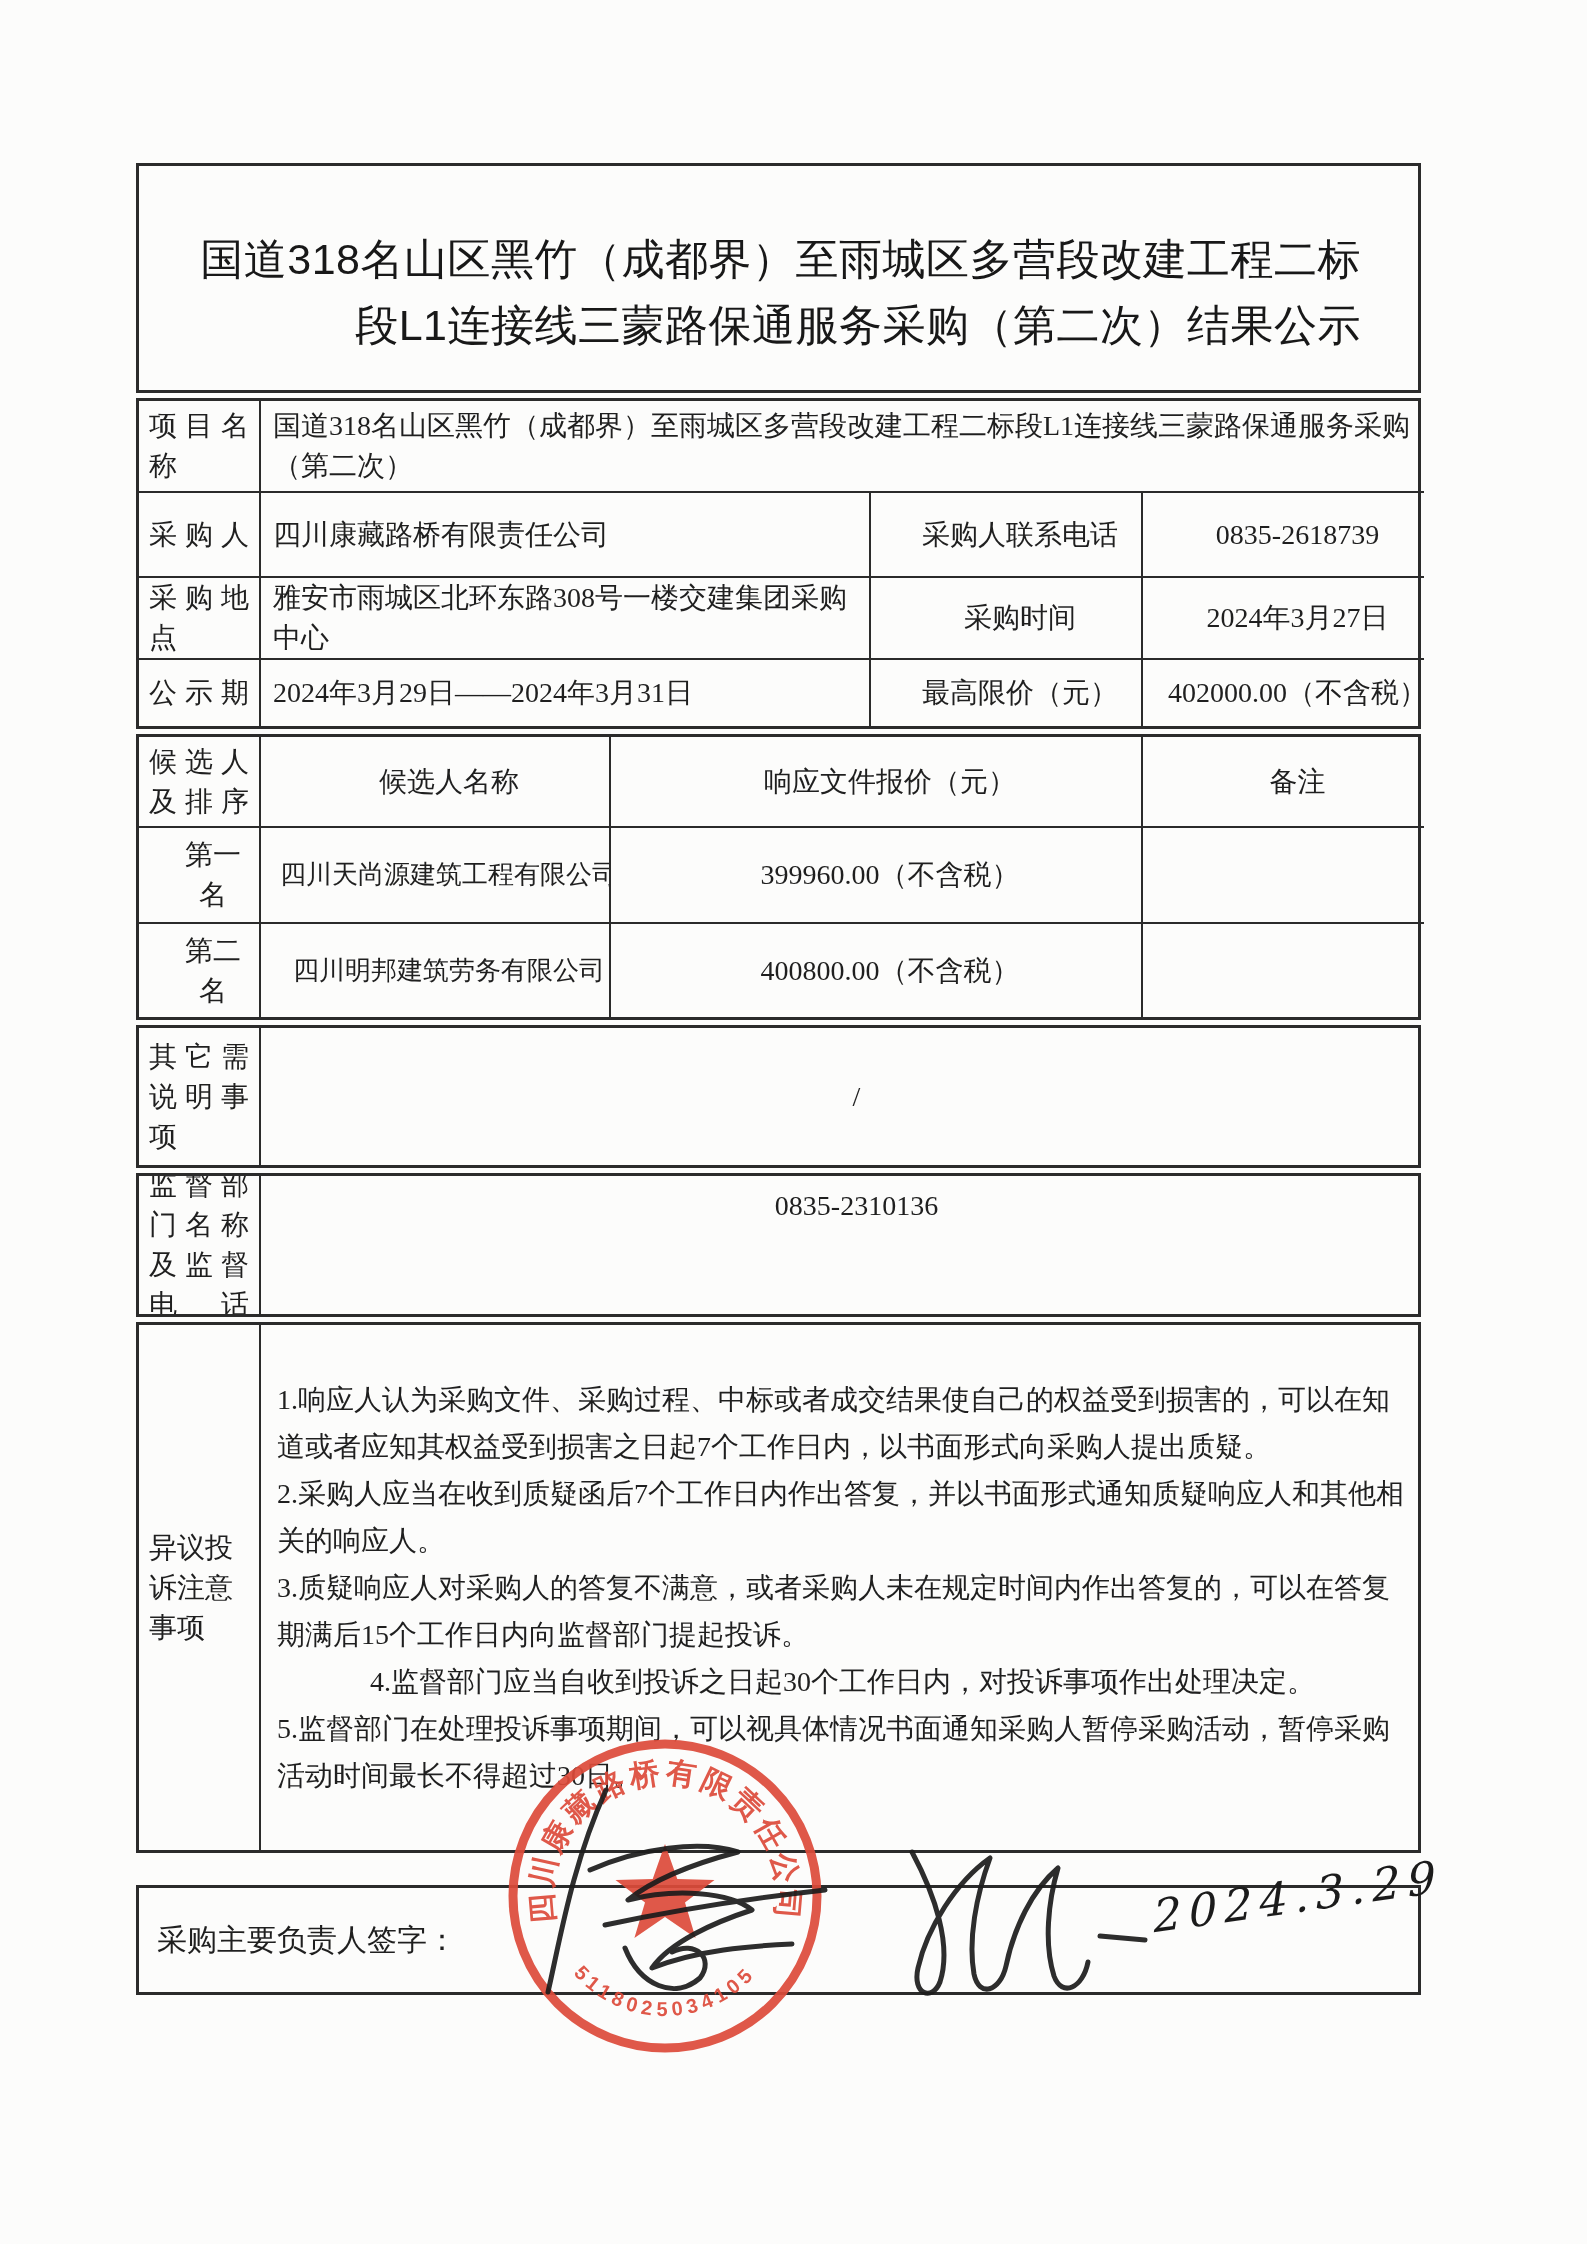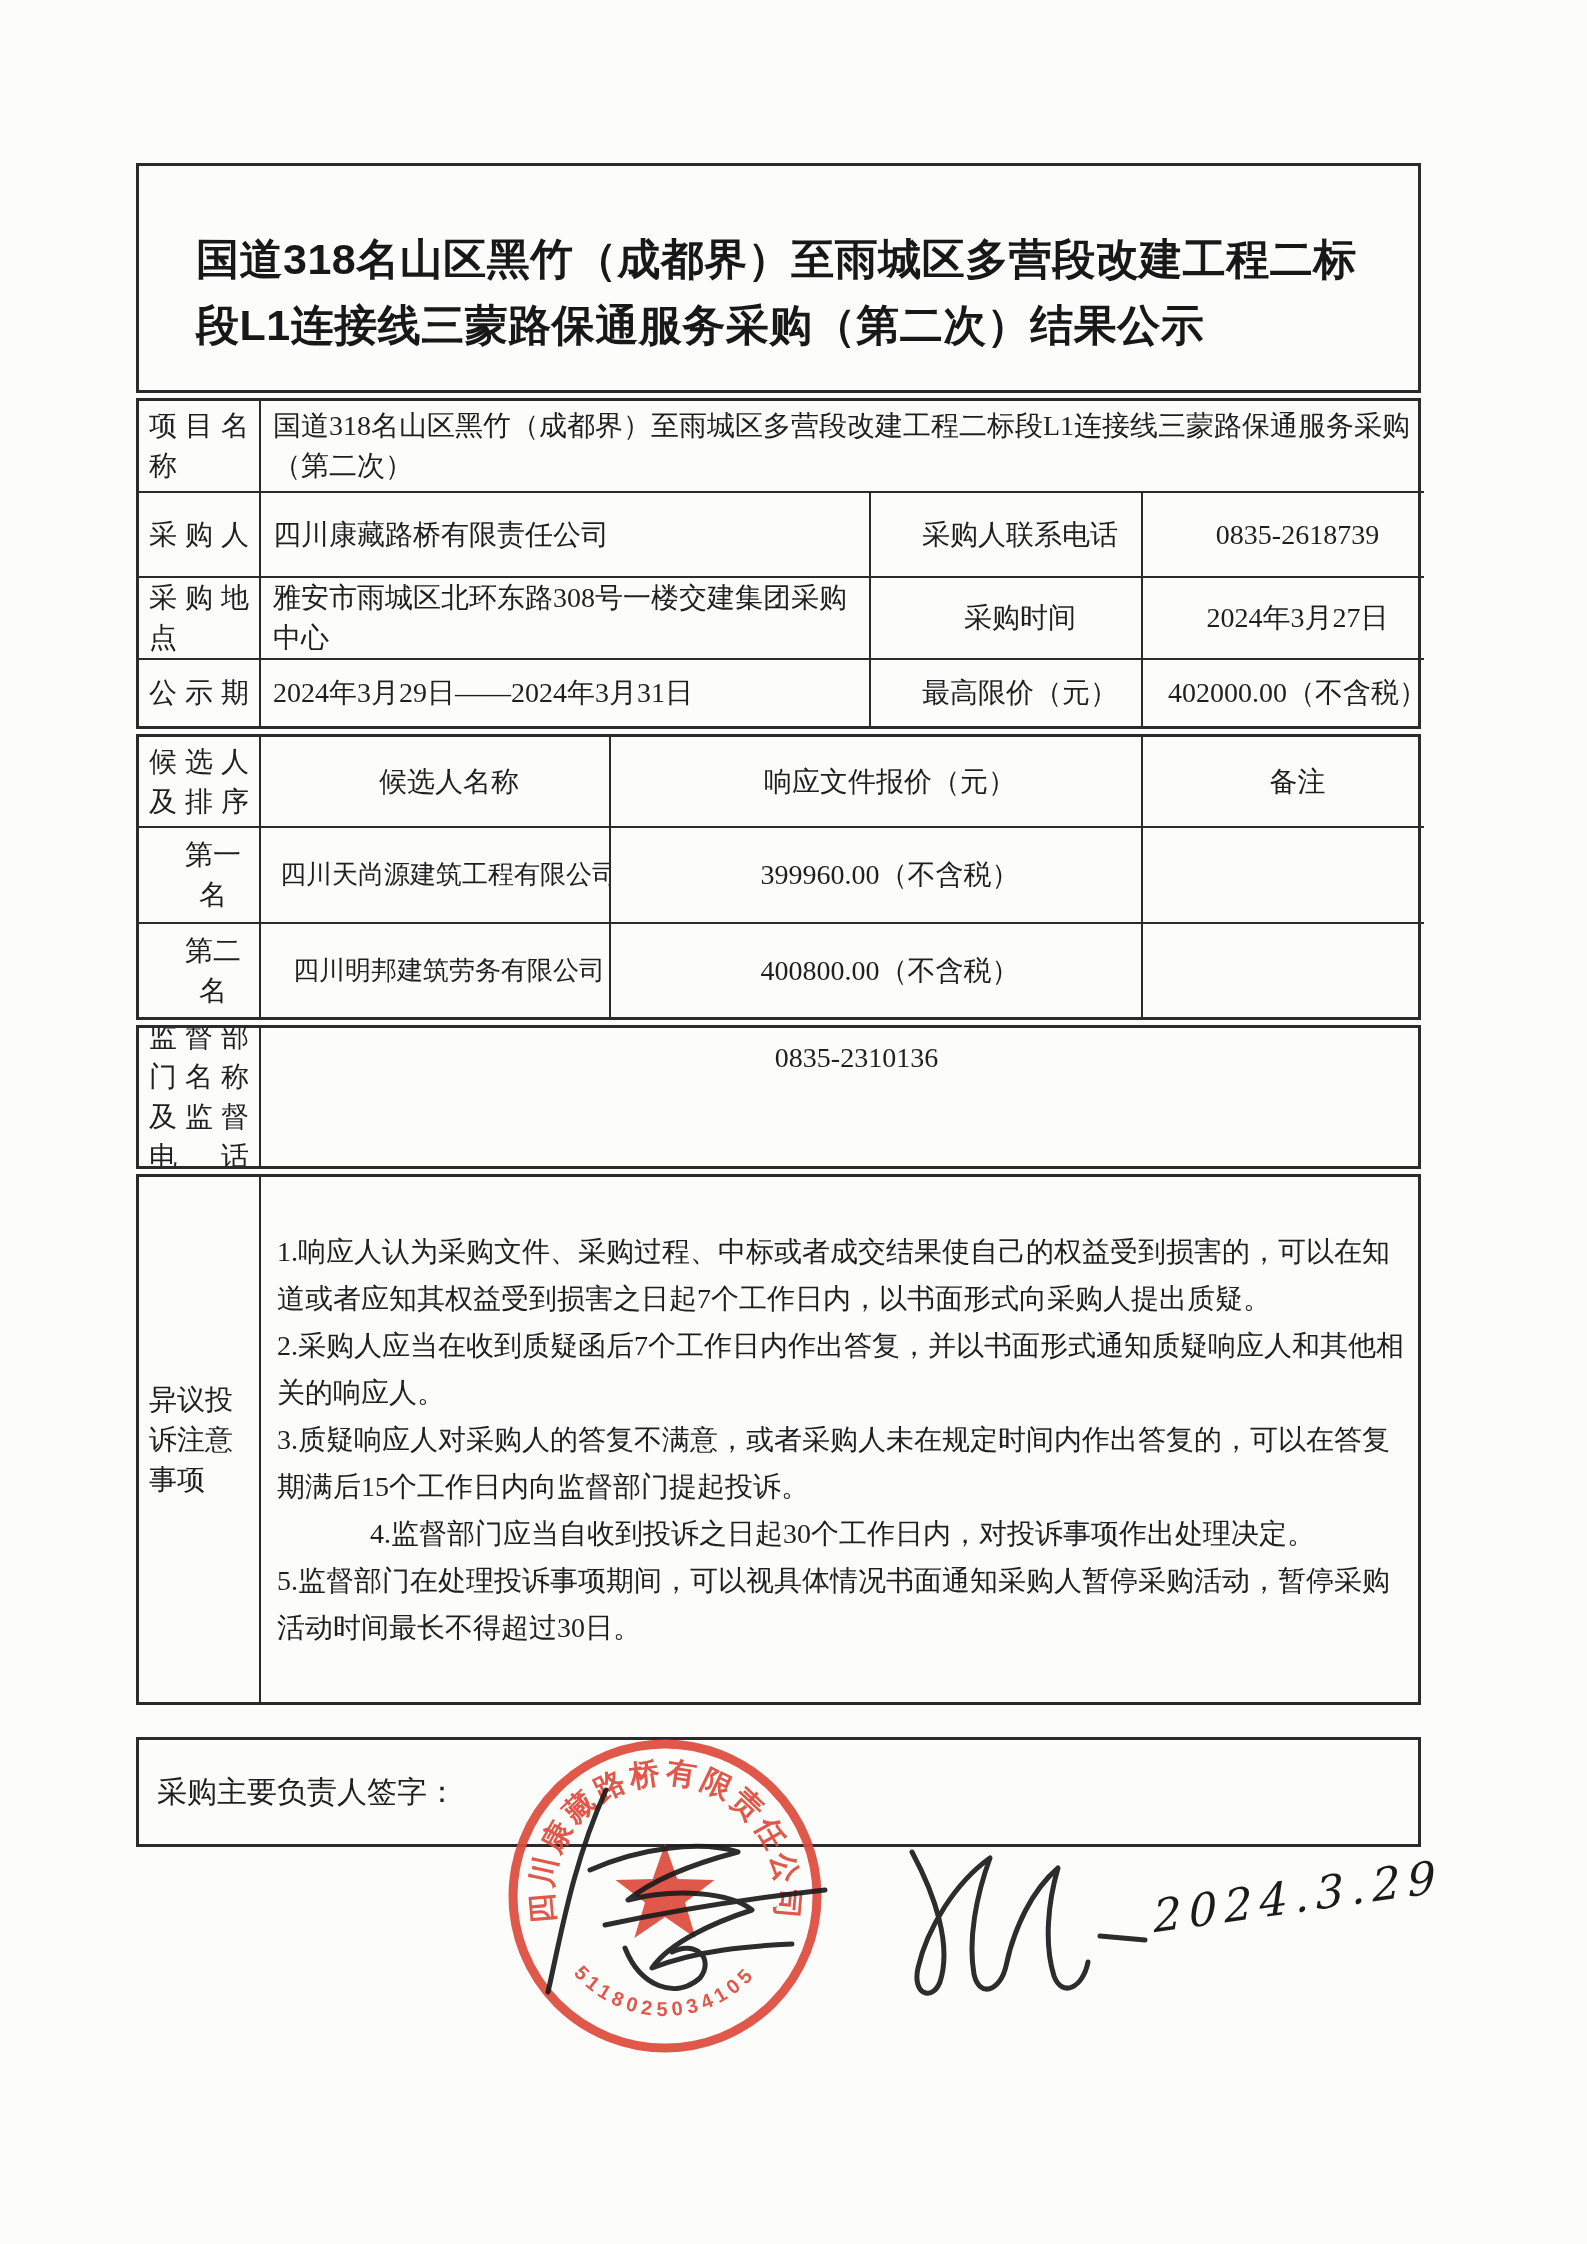--- a/index.html
+++ b/index.html
@@ -13,22 +13,22 @@
   .doc { position:absolute; left:136px; top:163px; width:1285px; }
 
   
   .title-box {
     height:230px; border:3px solid #2b2b2b;
     display:flex; align-items:center; justify-content:center;
     padding:38px 57px 10px 57px; margin-bottom:5px;
   }
   .title-box h1 {
     font-family:"Liberation Sans","DejaVu Sans",sans-serif;
-    font-weight:700; font-size:43px; line-height:66px;
-    text-align:left; letter-spacing:0.5px; color:#181818;
+    font-weight:400; font-size:43px; line-height:66px;
+    text-align:right; letter-spacing:0.5px; color:#181818;
   }
 
   
   .sec { border:3px solid #2b2b2b; display:grid; margin-bottom:5px; }
   .c { border-right:2px solid #2b2b2b; border-bottom:2px solid #2b2b2b;
        display:flex; align-items:center; font-size:28px; line-height:40px;
        padding:4px 12px; overflow:hidden; }
   .c.lastcol { border-right:none;justify-content:center; }
   .c.lastrow { border-bottom:none; }
   .c.center  { justify-content:center; text-align:center;padding-left:40px; }
@@ -110,20 +110,26 @@
       <div class="c center name nowrap">四川天尚源建筑工程有限公司</div>
       <div class="c center">399960.00（不含税）</div>
       <div class="c lastcol"></div>
 
       <div class="c center lastrow">第二名</div>
       <div class="c center lastrow name nowrap">四川明邦建筑劳务有限公司</div>
       <div class="c center lastrow">400800.00（不含税）</div>
       <div class="c lastrow lastcol"></div>
     </div>
 
+    <div class="sec sec3">
+      <div class="c lbl lastrow">
+          <span class="dist">其它需说明事项</span>
+        </div>
+      <div class="c center lastrow lastcol">/</div>
+    </div>
 
     <div class="sec sec4">
       <div class="c lbl lbl-merge lastrow">
           <span class="dist">监督部门名称及监督电话</span>
         </div>
       <div class="c center lastcol lastrow">0835-2310136</div>
     </div>
 
     <div class="sec sec5">
       <div class="c lbl lastrow">

